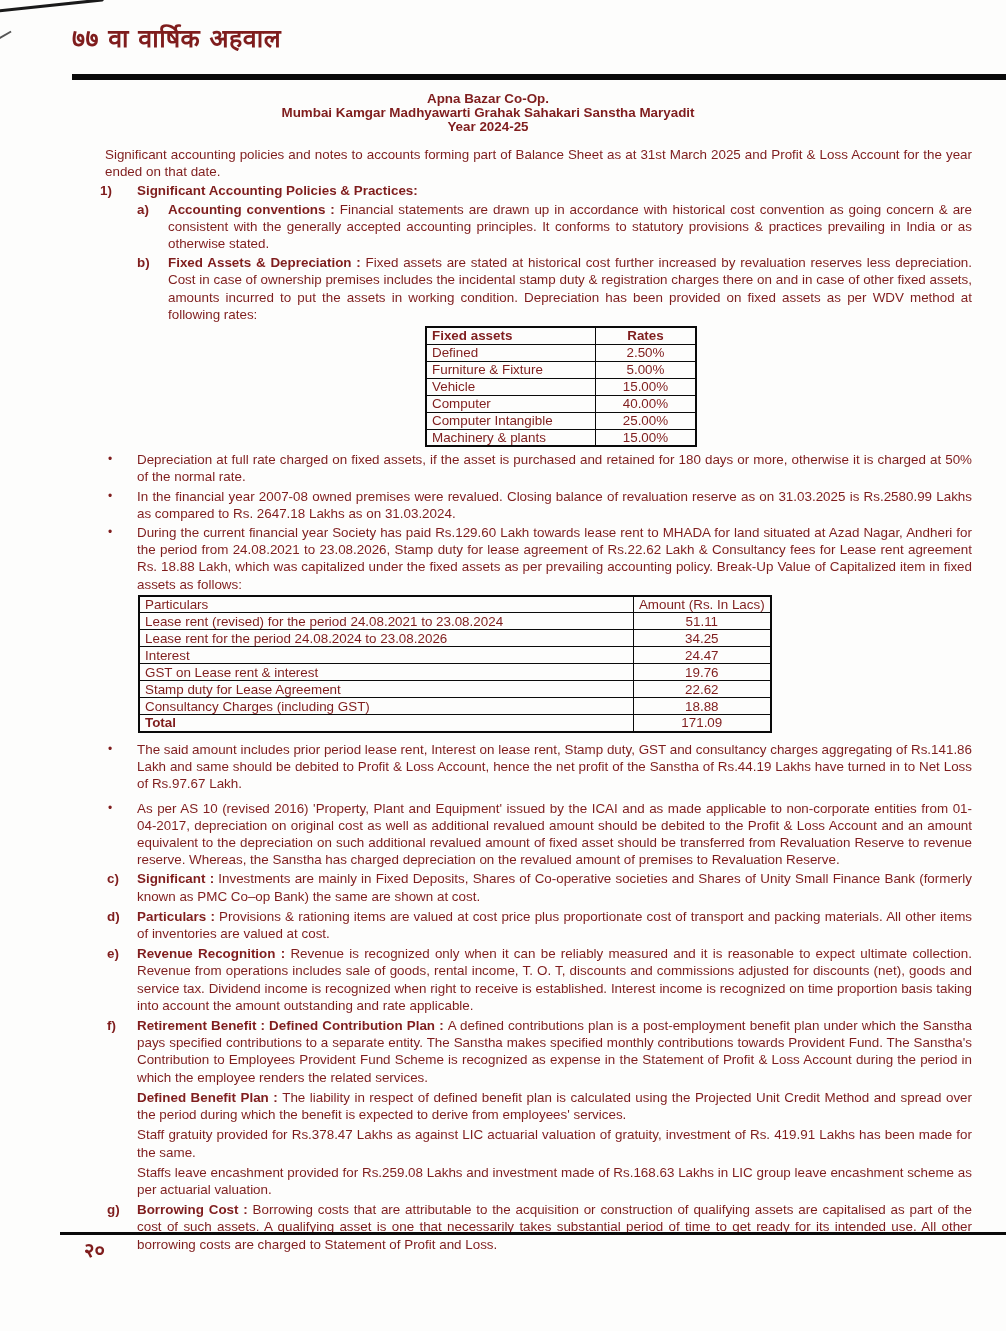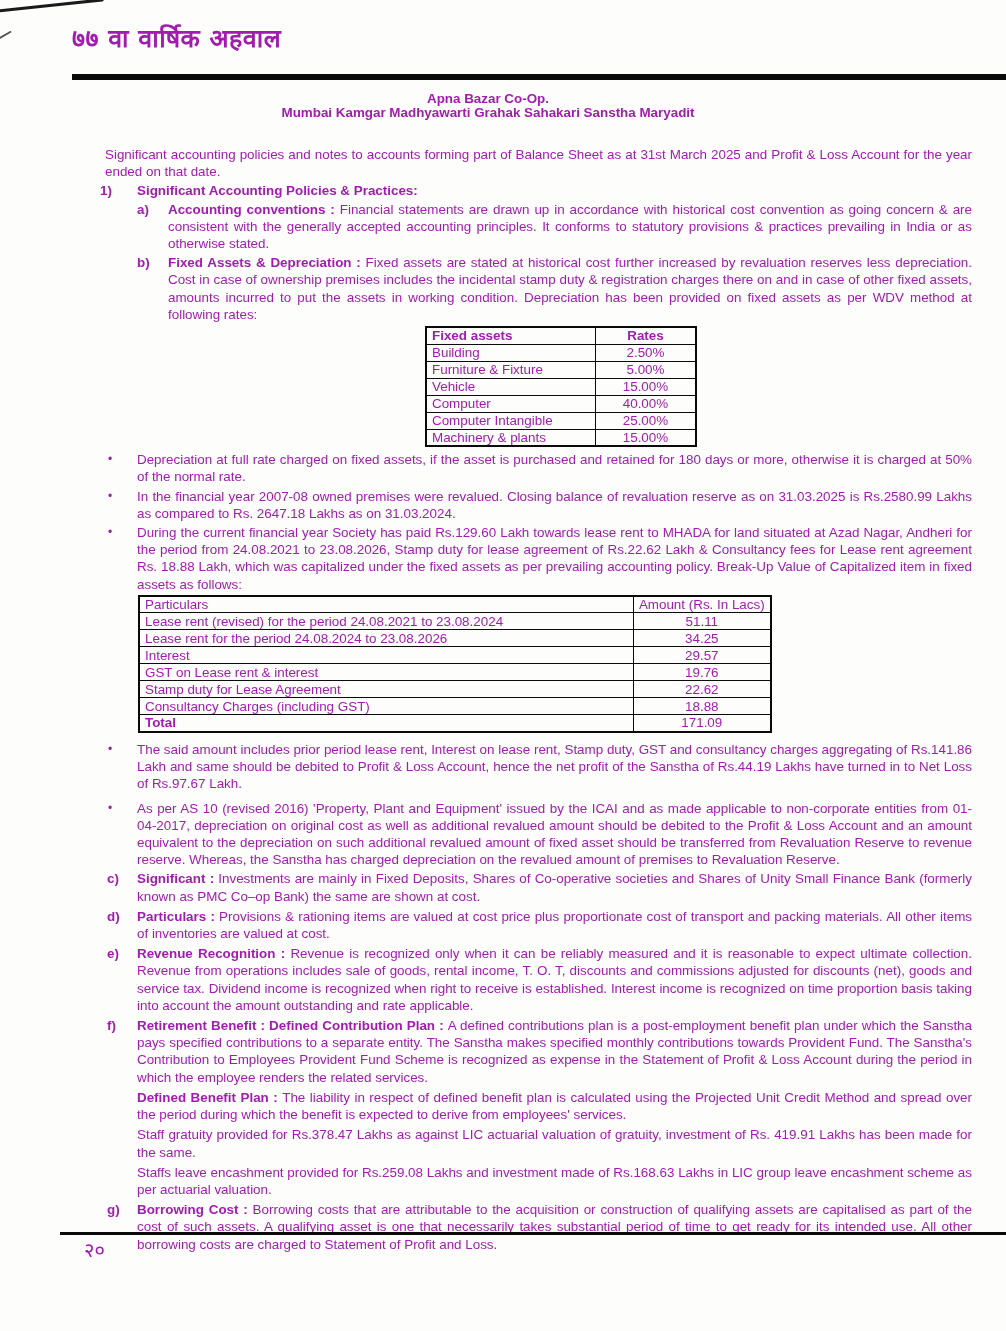--- a/index.html
+++ b/index.html
@@ -1,19 +1,19 @@
 <!DOCTYPE html>
 <html><head>
 <meta charset="utf-8">
 <style>
   * { margin:0; padding:0; box-sizing:border-box; }
   html,body { background:#e8e8e8; }
   .page {
     position:relative; width:1006px; height:1331px; margin:0 auto;
-    background:#fdfdfc; color:#a21caf; overflow:hidden;
+    background:#fdfdfc; color:#7f1d1d; overflow:hidden;
     font-family:"Liberation Sans", sans-serif; font-size:13.4px; line-height:17.2px;
   }
   .b { font-weight:bold; }
 
   
   .artifact-1 { position:absolute; left:-6px; top:4px; width:110px; height:3px;
     background:#1a1a1a; transform:rotate(-6deg); border-radius:2px; }
   .artifact-2 { position:absolute; left:-2px; top:34px; width:14px; height:2px;
     background:#555; transform:rotate(-30deg); }
 
@@ -58,36 +58,37 @@
   .breakup-table { margin:2px 0 8px 38px; width:634px; }
   .breakup-table th { text-align:center; font-weight:normal; }
   .breakup-table .c1 { width:480px; text-align:left; }
   .breakup-table .c2 { width:134px; text-align:center; }
   .total-lbl { font-weight:bold; }
 
   
   .rule-bottom { position:absolute; left:60px; right:0; top:1232px; height:3px;
     border-top:2px solid #0a0a0a; border-bottom:1px solid #0a0a0a; }
   .page-num { position:absolute; left:84px; top:1242px;
-    font-family:"DejaVu Sans", sans-serif; font-weight:normal; font-size:20px; }
+    font-family:"DejaVu Sans", sans-serif; font-weight:bold; font-size:20px; }
 </style>
 </head>
 <body>
 
 <div class="page">
 
   <div class="artifact-1"></div>
   <div class="artifact-2"></div>
 
   <div class="mh-title">७७ वा वार्षिक अहवाल</div>
   <div class="rule-top"></div>
 
   <div class="doc-title">
     <div>Apna Bazar Co-Op.</div>
     <div>Mumbai Kamgar Madhyawarti Grahak Sahakari Sanstha Maryadit</div>
+    <div>Year 2024-25</div>
   </div>
 
   <div class="content">
 
     <p class="intro">Significant accounting policies and notes to accounts forming part of Balance Sheet as at 31st March 2025 and Profit &amp; Loss Account for the year ended on that date.</p>
 
     <div class="h1row">
       <span class="lbl">1)</span>
       <span class="txt">Significant Accounting Policies &amp; Practices:</span>
     </div>
@@ -104,21 +105,21 @@
 
     <table class="rates-table">
       <thead>
         <tr>
           <th class="c1">Fixed assets</th>
           <th class="c2">Rates</th>
         </tr>
       </thead>
       <tbody>
         <tr>
-            <td class="c1">Building</td>
+            <td class="c1">Defined</td>
             <td class="c2">2.50%</td>
           </tr>
         <tr>
             <td class="c1">Furniture &amp; Fixture</td>
             <td class="c2">5.00%</td>
           </tr>
         <tr>
             <td class="c1">Vehicle</td>
             <td class="c2">15.00%</td>
           </tr>
@@ -163,21 +164,21 @@
         <tr>
             <td class="c1">Lease rent (revised) for the period 24.08.2021 to 23.08.2024</td>
             <td class="c2">51.11</td>
           </tr>
         <tr>
             <td class="c1">Lease rent for the period 24.08.2024 to 23.08.2026</td>
             <td class="c2">34.25</td>
           </tr>
         <tr>
             <td class="c1">Interest</td>
-            <td class="c2">29.57</td>
+            <td class="c2">24.47</td>
           </tr>
         <tr>
             <td class="c1">GST on Lease rent &amp; interest</td>
             <td class="c2">19.76</td>
           </tr>
         <tr>
             <td class="c1">Stamp duty for Lease Agreement</td>
             <td class="c2">22.62</td>
           </tr>
         <tr>

